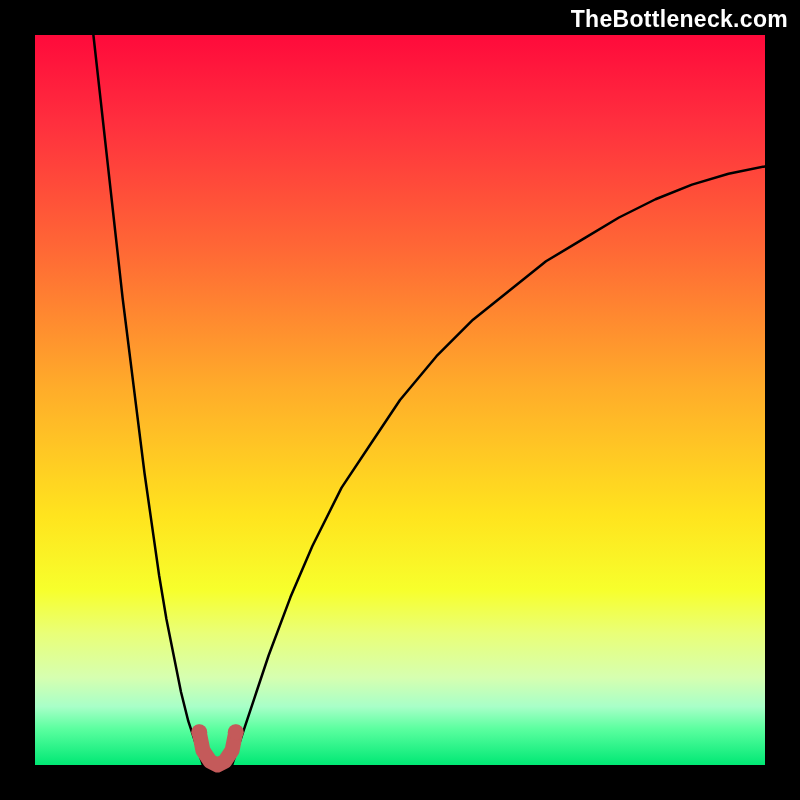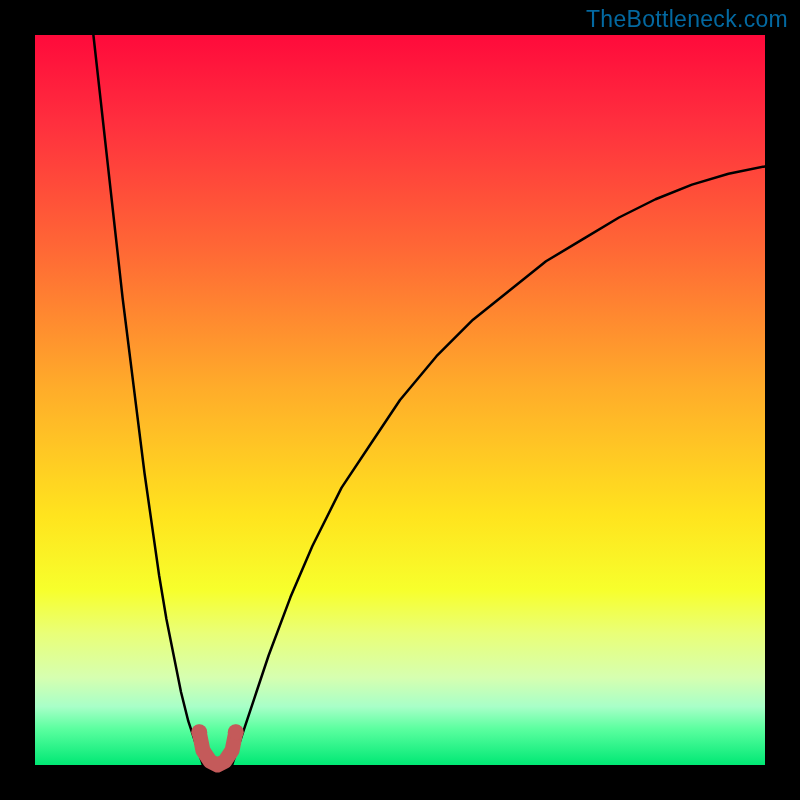--- a/index.html
+++ b/index.html
@@ -36,22 +36,22 @@
       #a8ffc8 92%,
       #5cffa0 95%,
       #00e874 100%);
   }
   .watermark {
     position: absolute;
     top: 6px;
     right: 12px;
     font-family: Arial, Helvetica, sans-serif;
     font-size: 23px;
-    font-weight: 400;
-    color: #0369a1;
+    font-weight: 700;
+    color: #ffffff;
     letter-spacing: 0.3px;
     user-select: none;
   }
   svg.curves {
     position: absolute;
     top: 35px;
     left: 35px;
     width: 730px;
     height: 730px;
     overflow: visible;

